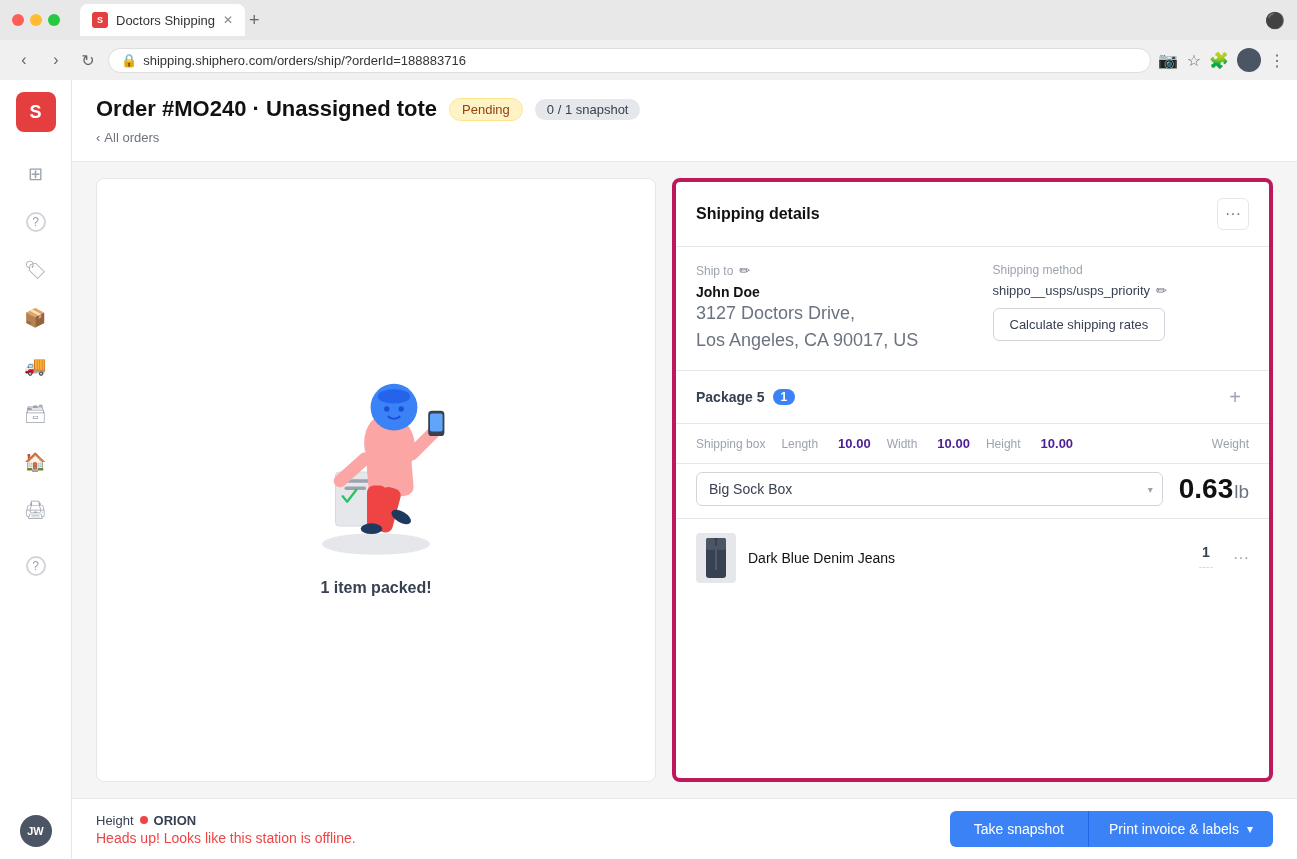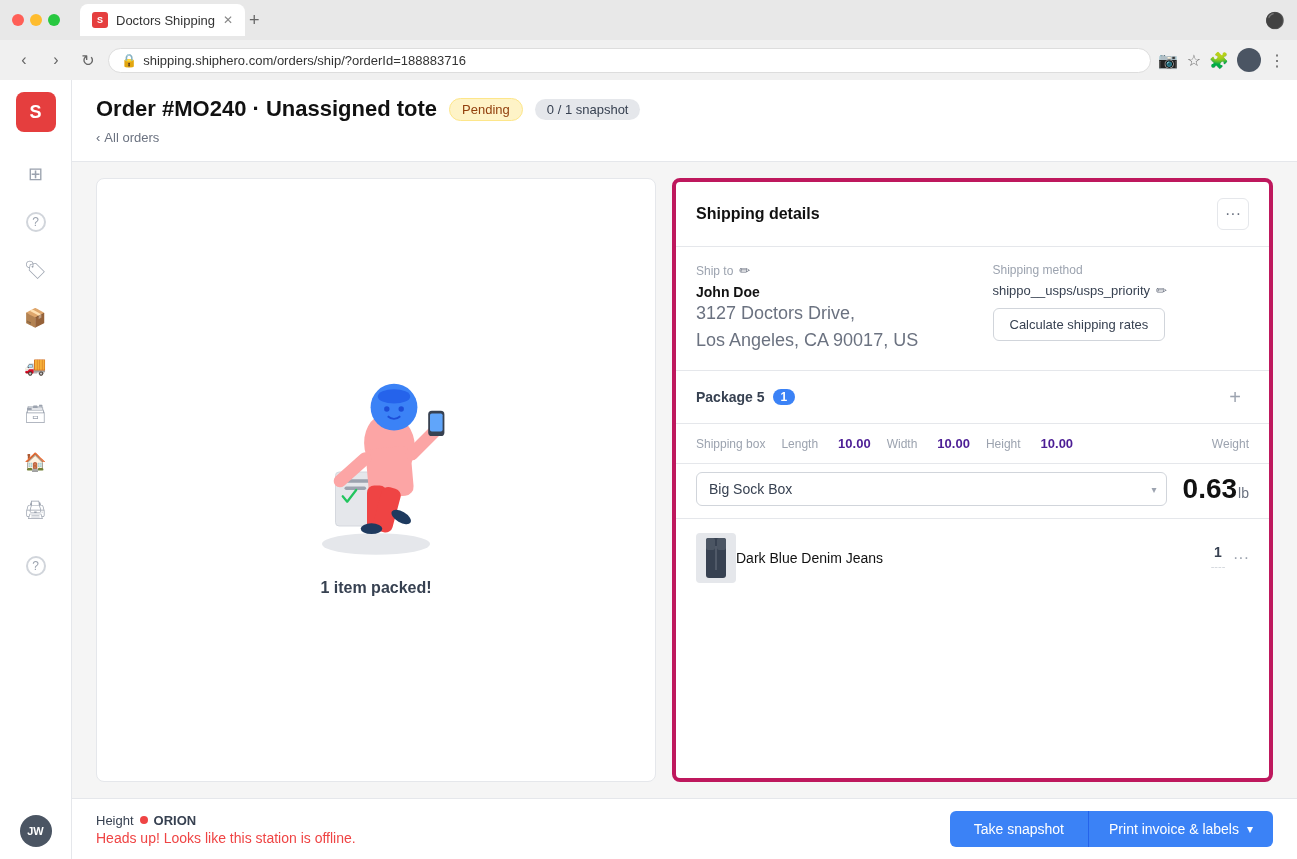--- a/index.html
+++ b/index.html
@@ -82,24 +82,24 @@
     .dim-value { font-size: 13px; font-weight: 600; color: #4c1d95; }
     .weight-group { margin-left: auto; display: flex; flex-direction: column; align-items: flex-end; }
     .weight-label { font-size: 12px; color: #9ca3af; }
 
     .package-box-row { display: flex; align-items: center; padding: 8px 20px 12px; border-bottom: 1px solid #e5e7eb; gap: 16px; }
     .box-select-wrapper { flex: 1; position: relative; }
     .box-select { width: 100%; padding: 8px 12px 8px 12px; border: 1px solid #d1d5db; border-radius: 6px; font-size: 14px; color: #374151; appearance: none; background: #fff; cursor: pointer; }
     .select-chevron { position: absolute; right: 10px; top: 50%; transform: translateY(-50%); color: #9ca3af; font-size: 10px; pointer-events: none; }
     .weight-display { display: flex; align-items: baseline; gap: 1px; }
     .weight-num { font-size: 28px; font-weight: 700; color: #111; }
-    .weight-unit { font-size: 14px; color: #6b7280; }
-
-    
-    .product-row { display: flex; align-items: center; padding: 14px 20px; }
+    .weight-unit { font-size: 19px; color: #6b7280; }
+
+    
+    .product-row { display: flex; align-items: center; padding: 14px 20px; gap: 12px; }
     .product-thumb { width: 40px; height: 50px; background: #e5e7eb; border-radius: 4px; overflow: hidden; display: flex; align-items: center; justify-content: center; }
     .product-info { flex: 1; }
     .product-name { font-size: 14px; font-weight: 500; color: #111; }
     .product-sku { font-size: 12px; color: #9ca3af; margin-top: 2px; }
     .product-qty { font-size: 14px; font-weight: 600; color: #374151; text-align: center; min-width: 30px; }
     .product-dashes { font-size: 11px; color: #d1d5db; text-align: center; }
     .product-more { color: #9ca3af; cursor: pointer; font-size: 16px; }
 
     
     .footer { background: #fff; border-top: 1px solid #e5e7eb; padding: 12px 24px; display: flex; align-items: center; justify-content: space-between; }

